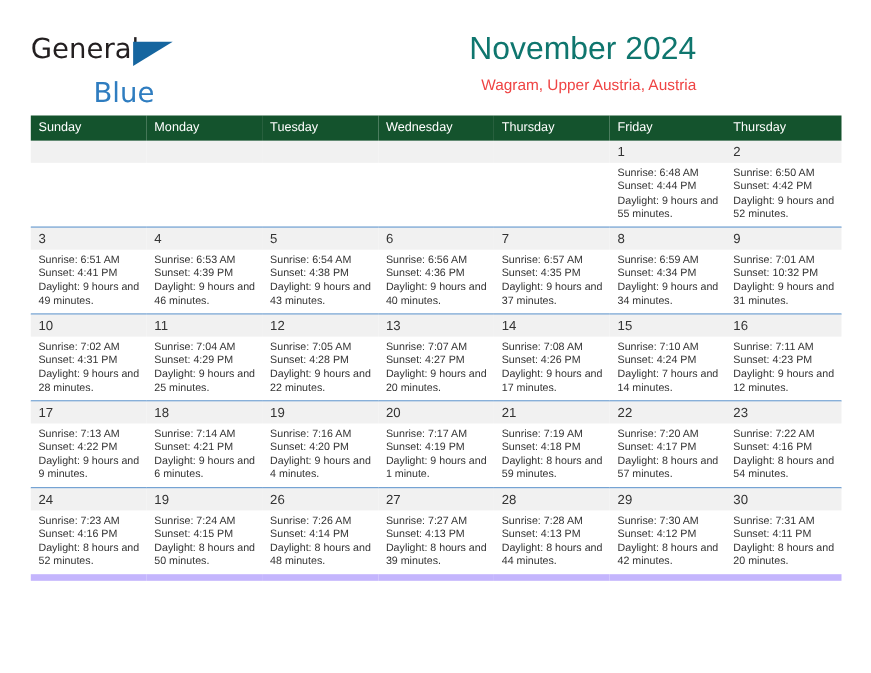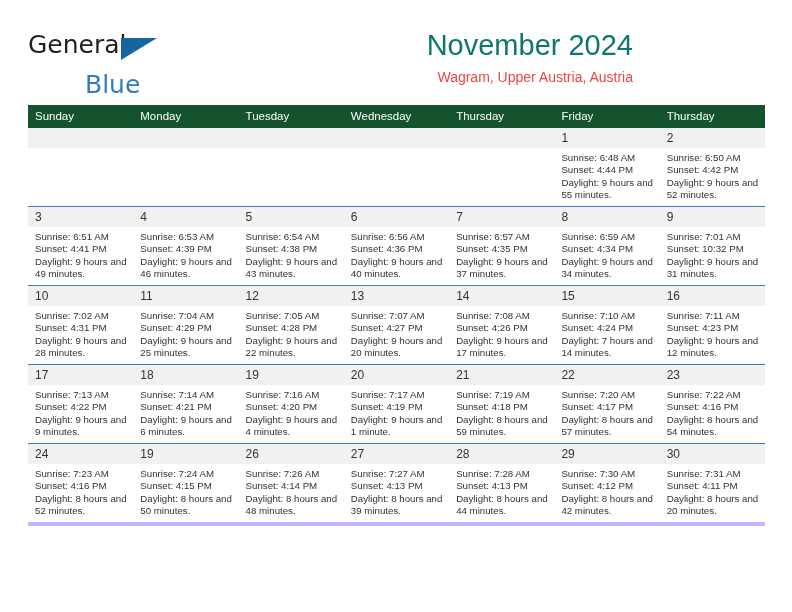--- a/index.html
+++ b/index.html
@@ -114,21 +114,21 @@
 
   .calendar td {
     vertical-align: top;
     padding: 0;
     border: none;
     border-bottom: 1px solid #3b7dc0;
     height: 78px;
     width: 105.28px;
   }
   .calendar tr.week:last-child td {
-    border-bottom: 4px solid #c4b5fd;
+    border-bottom: 6px solid #c4b5fd;
   }
 
   .cell-inner {
     position: relative;
     height: 100%;
   }
 
   .daynum {
     background: #f1f1f1;
     font-size: 12px;

